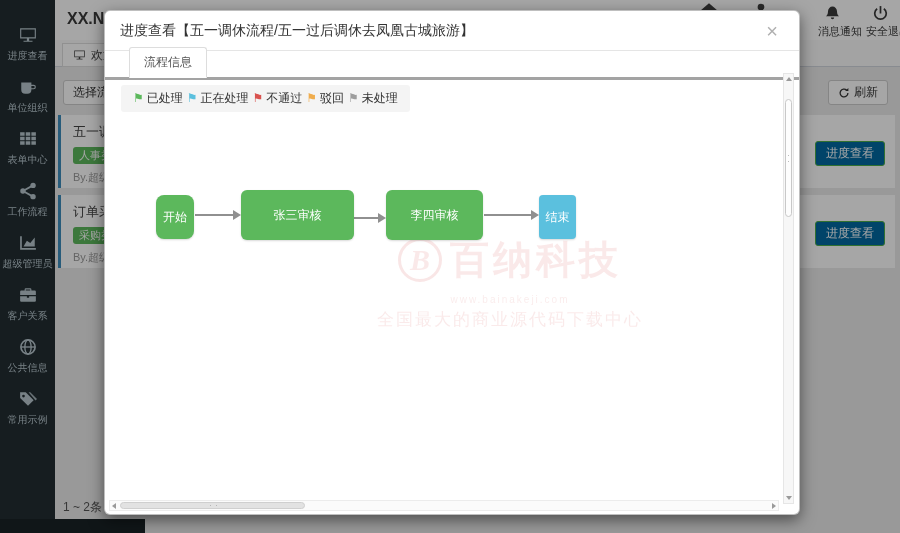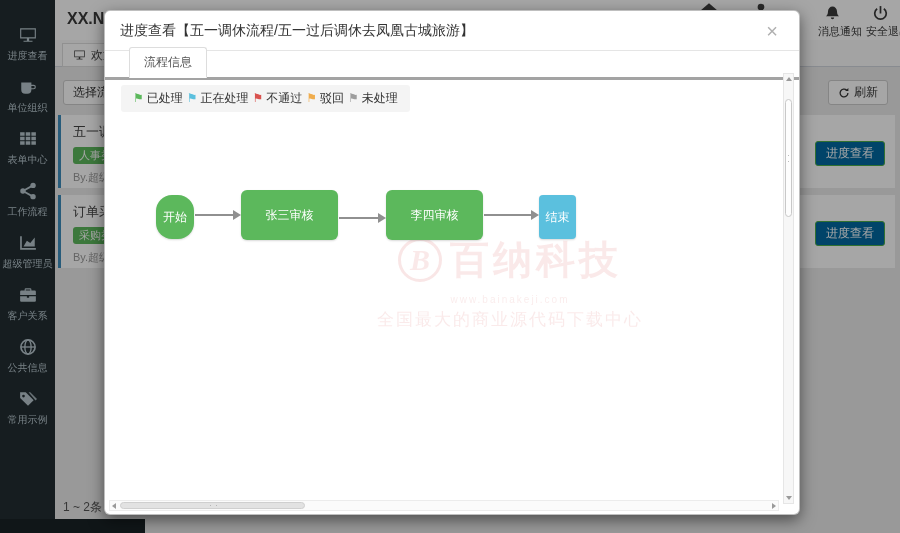--- a/index.html
+++ b/index.html
@@ -58,22 +58,22 @@
   .m-tab{font-size:12px;color:#555;padding:6px 14px;cursor:pointer;position:relative;top:1px;border:1px solid transparent;}
   .m-tab.active{background:#fff;border:1px solid #ddd;border-bottom-color:#fff;border-radius:3px 3px 0 0;}
   .m-body{position:absolute;top:70px;left:0;right:0;bottom:0;overflow:hidden;}
   .legend{position:absolute;left:16px;top:4px;background:#f4f4f4;border-radius:3px;padding:5px 12px;
           display:flex;gap:4px;font-size:12px;color:#333;}
   .legend .flag{font-style:normal;margin-right:3px;font-size:12px;}
 
   .flow{position:absolute;inset:0;}
   .fnode{position:absolute;display:flex;align-items:center;justify-content:center;color:#fff;font-size:12px;
          border-radius:6px;z-index:2;box-shadow:0 1px 2px rgba(0,0,0,.15);}
-  .n-start{left:51px;top:114px;width:38px;height:44px;border-radius:16px;}
-  .n-zhang{left:136px;top:109px;width:97px;height:50px;}
+  .n-start{left:51px;top:114px;width:38px;height:44px;border-radius:8px;}
+  .n-zhang{left:136px;top:109px;width:113px;height:50px;}
   .n-li{left:281px;top:109px;width:97px;height:50px;}
   .n-end{left:434px;top:114px;width:37px;height:44px;border-radius:4px;}
   .arrow{position:absolute;height:2px;background:#909090;z-index:1;}
   .arrow:after{content:"";position:absolute;right:-7px;top:-4px;border-left:8px solid #909090;
                border-top:5px solid transparent;border-bottom:5px solid transparent;}
   .a1{left:90px;top:133px;width:39px;}
   .a2{left:234px;top:136px;width:40px;}
   .a3{left:379px;top:133px;width:48px;}
 
   .wm{position:absolute;left:240px;top:152px;width:330px;color:rgba(214,86,86,.13);z-index:0;}

